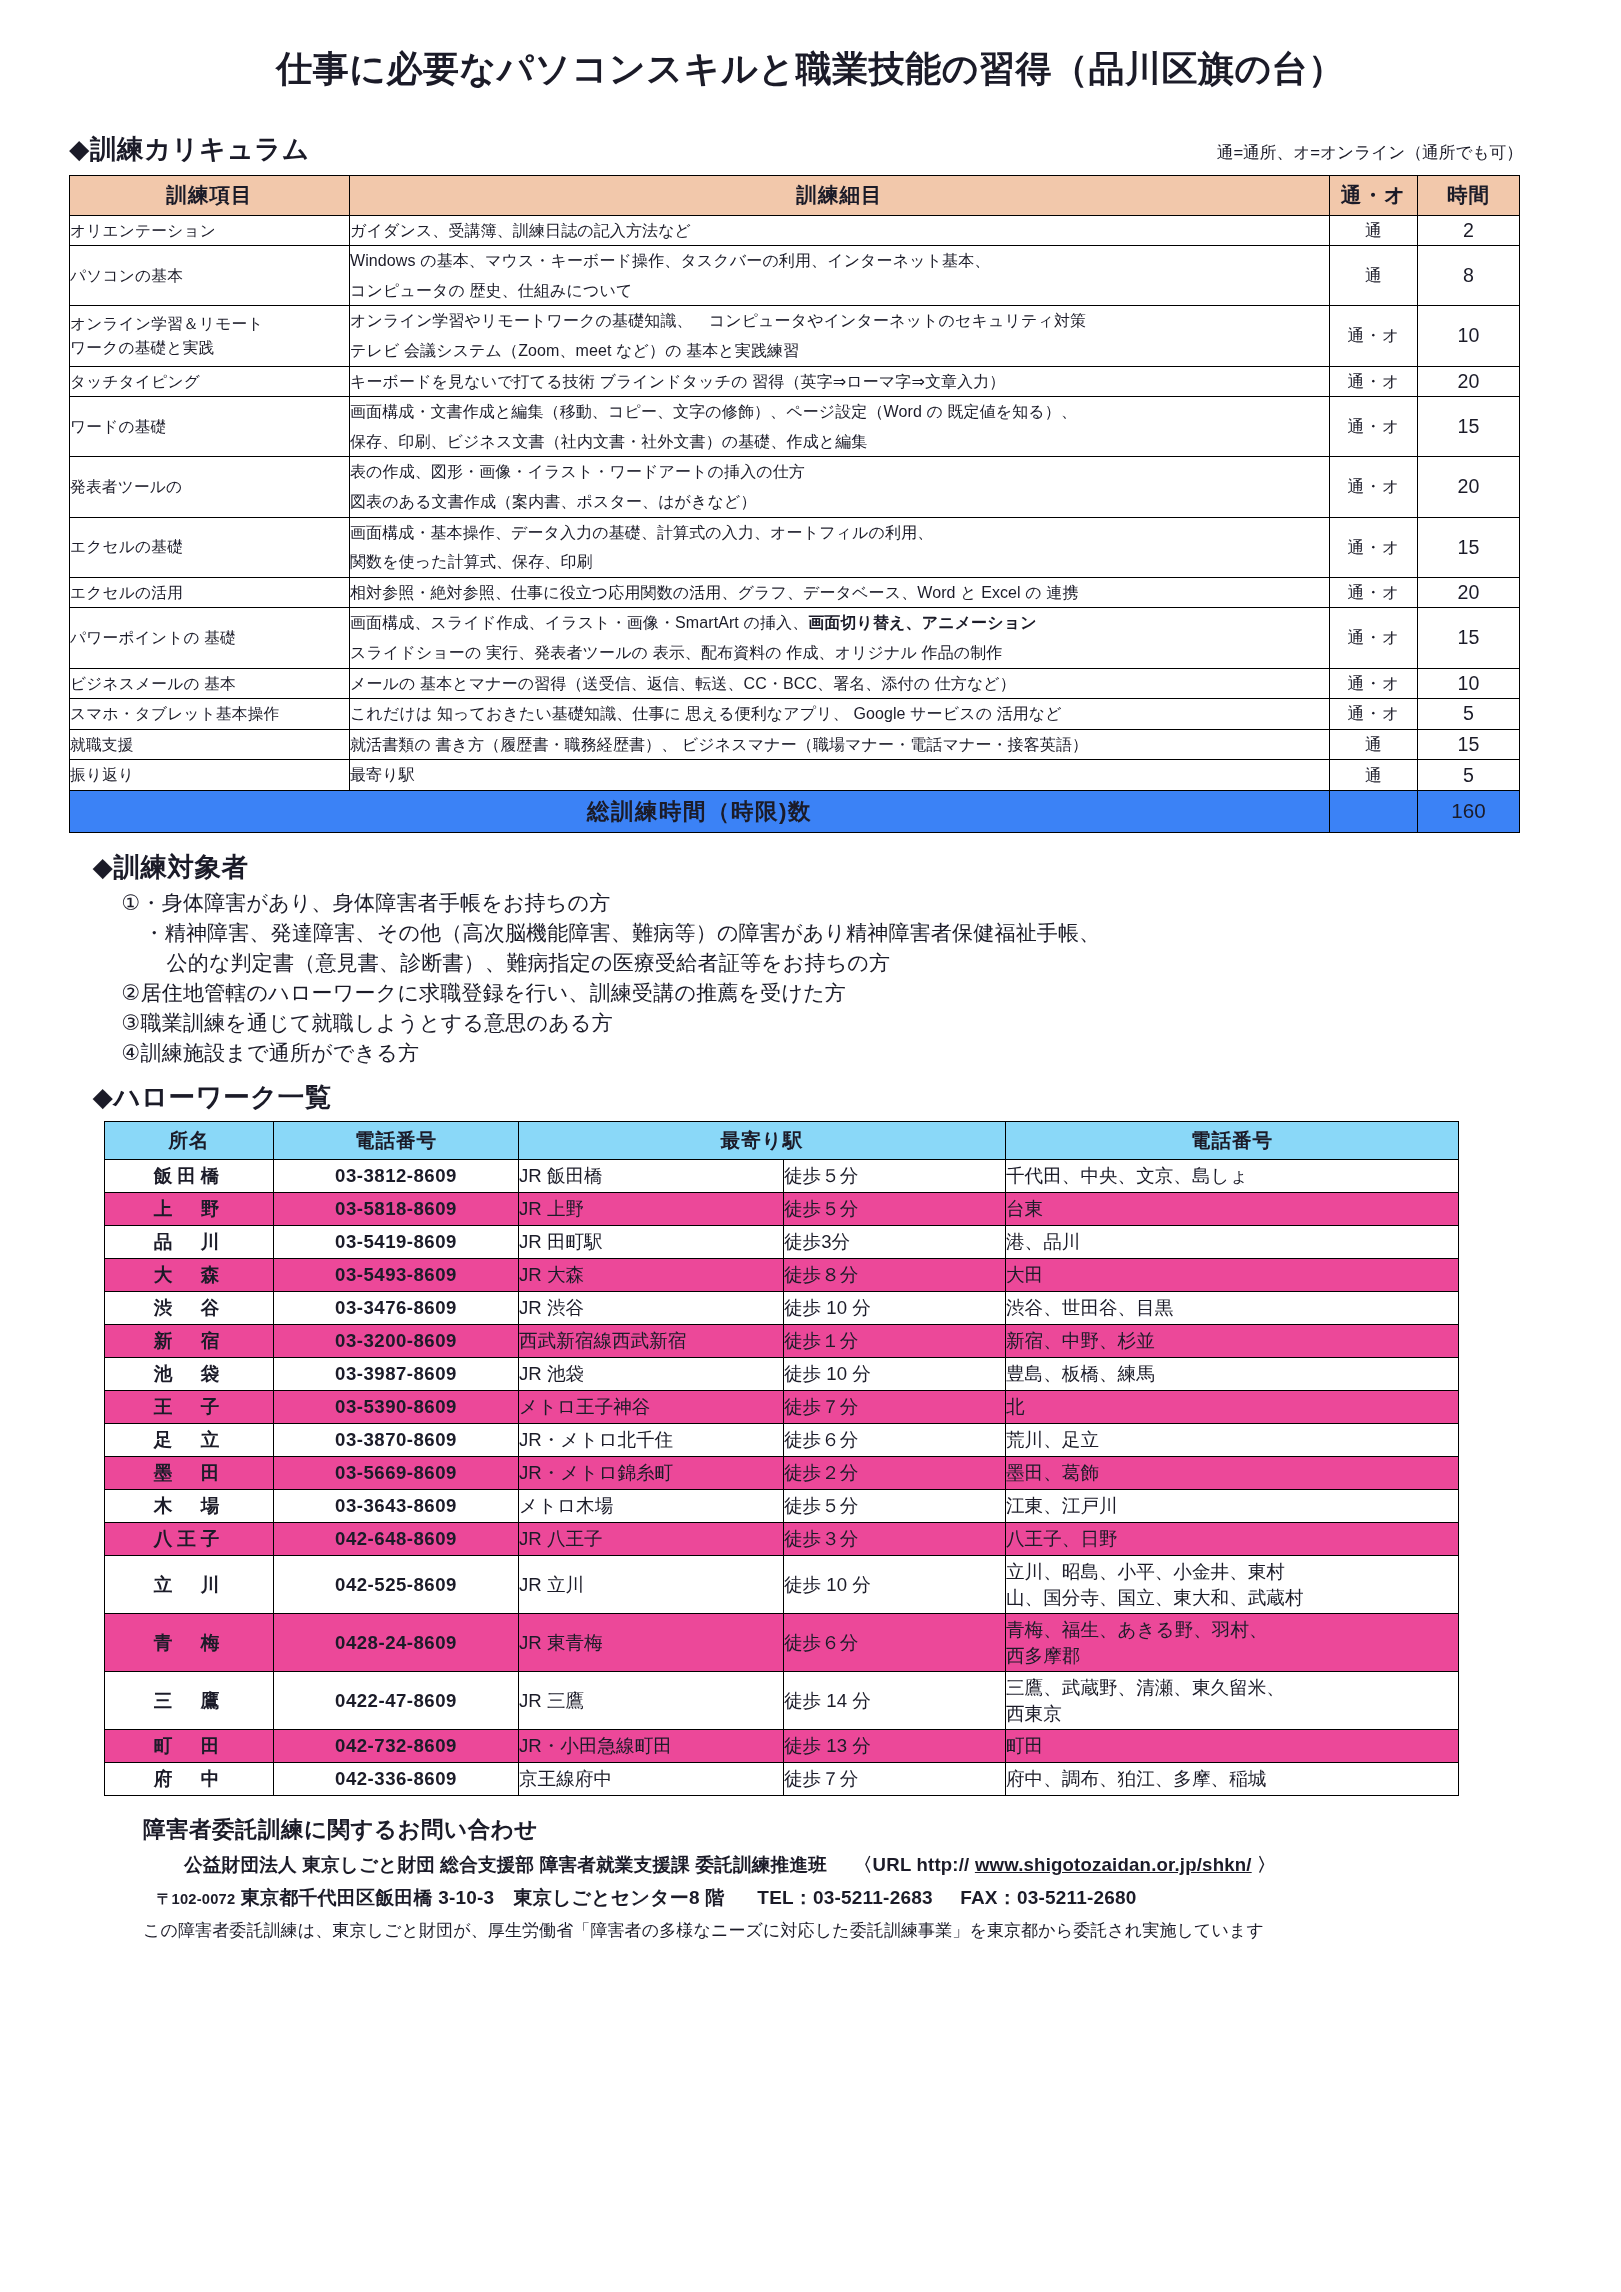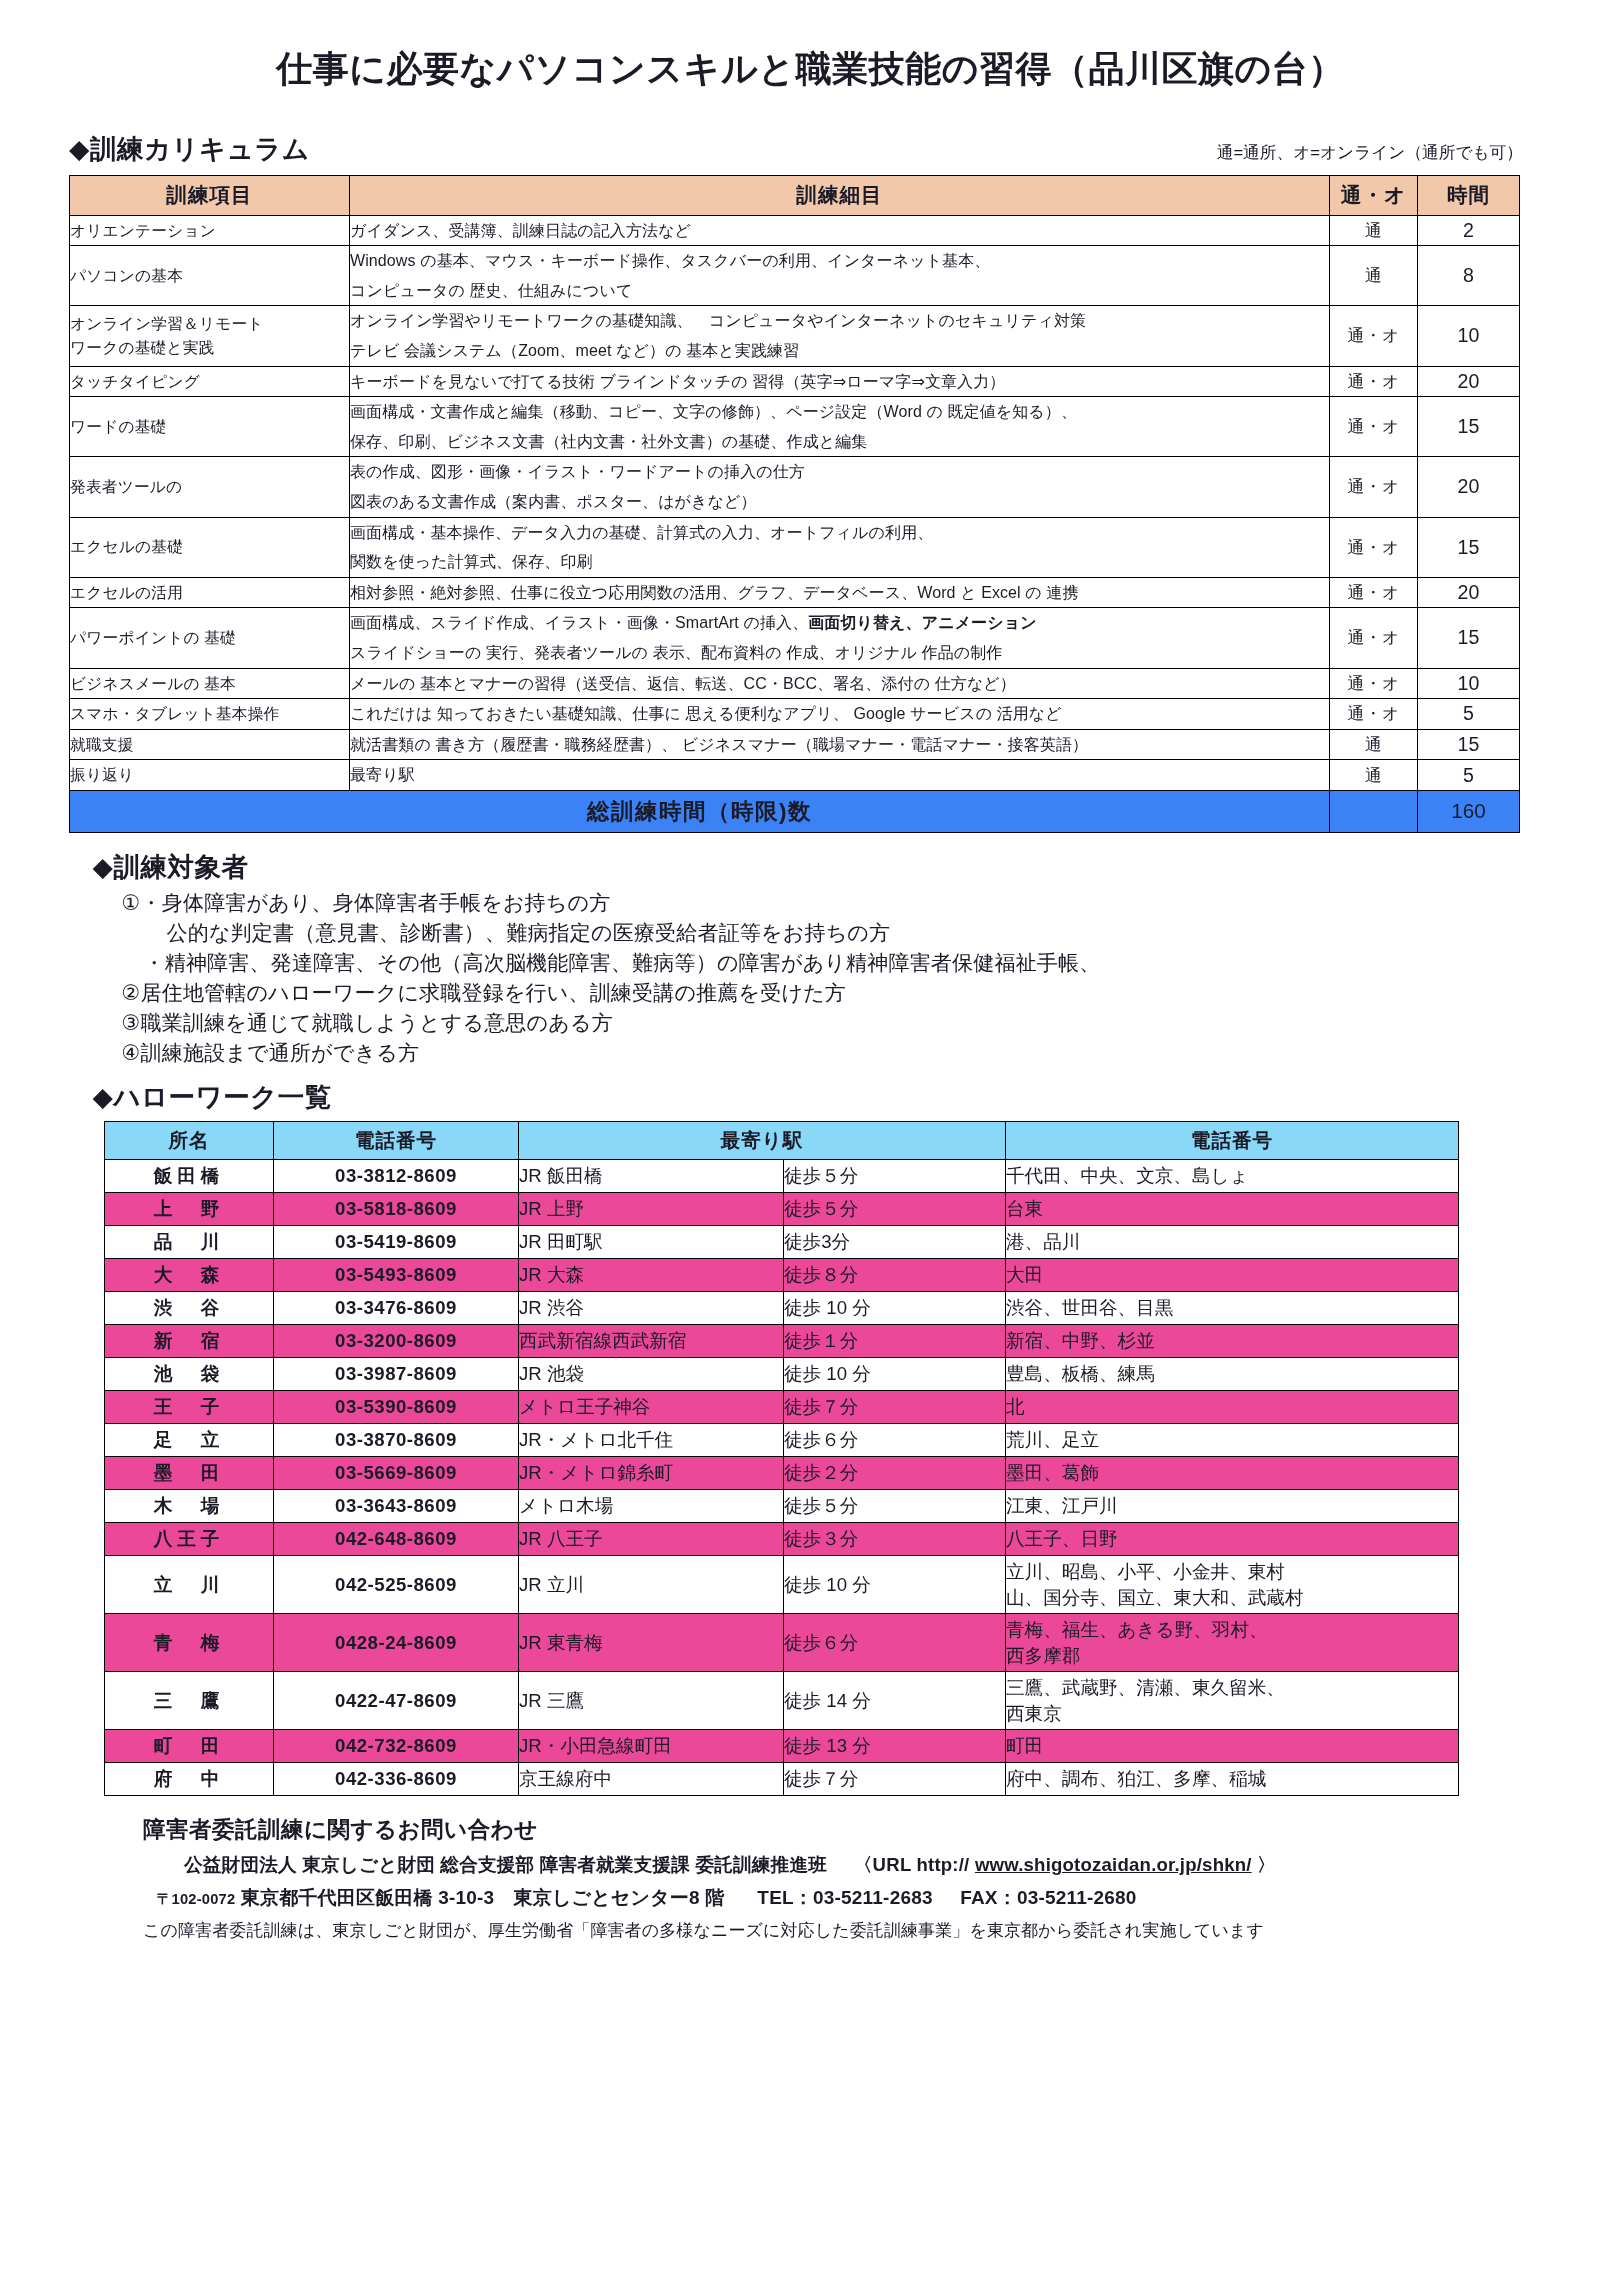--- a/index.html
+++ b/index.html
@@ -368,22 +368,22 @@
           <td></td>
           <td class="total-hour">160</td>
         </tr>
       </tbody>
   </table>
 
   <div class="target-block">
     <div class="sec-head">◆訓練対象者</div>
     <div id="target-lines">
         <div class="tline ind1">①・身体障害があり、身体障害者手帳をお持ちの方</div>
+        <div class="tline ind2">・精神障害、発達障害、その他（高次脳機能障害、難病等）の障害があり精神障害者保健福祉手帳、</div>
         <div class="tline ind3">公的な判定書（意見書、診断書）、難病指定の医療受給者証等をお持ちの方</div>
-        <div class="tline ind2">・精神障害、発達障害、その他（高次脳機能障害、難病等）の障害があり精神障害者保健福祉手帳、</div>
         <div class="tline ind1">②居住地管轄のハローワークに求職登録を行い、訓練受講の推薦を受けた方</div>
         <div class="tline ind1">③職業訓練を通じて就職しようとする意思のある方</div>
         <div class="tline ind1">④訓練施設まで通所ができる方</div>
       </div>
   </div>
 
   <div class="hw-head-wrap">
     <div class="sec-head">◆ハローワーク一覧</div>
   </div>
 

